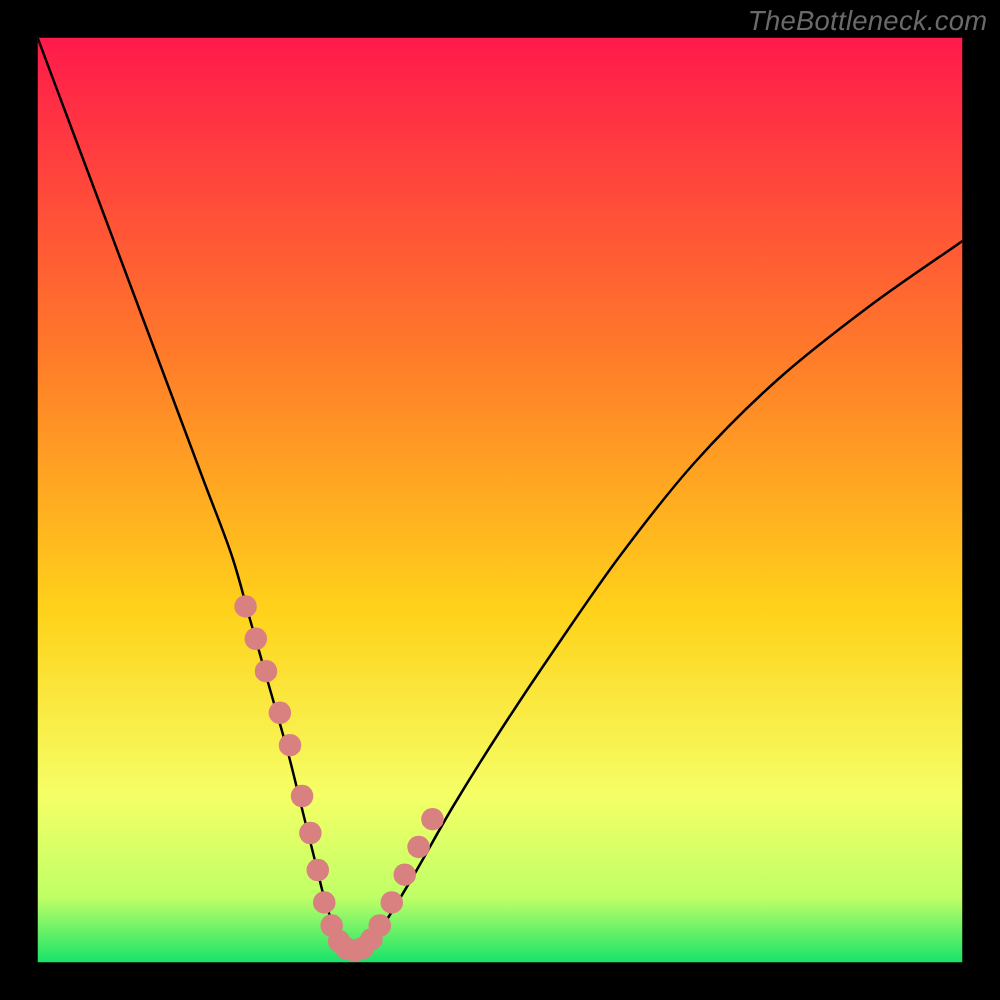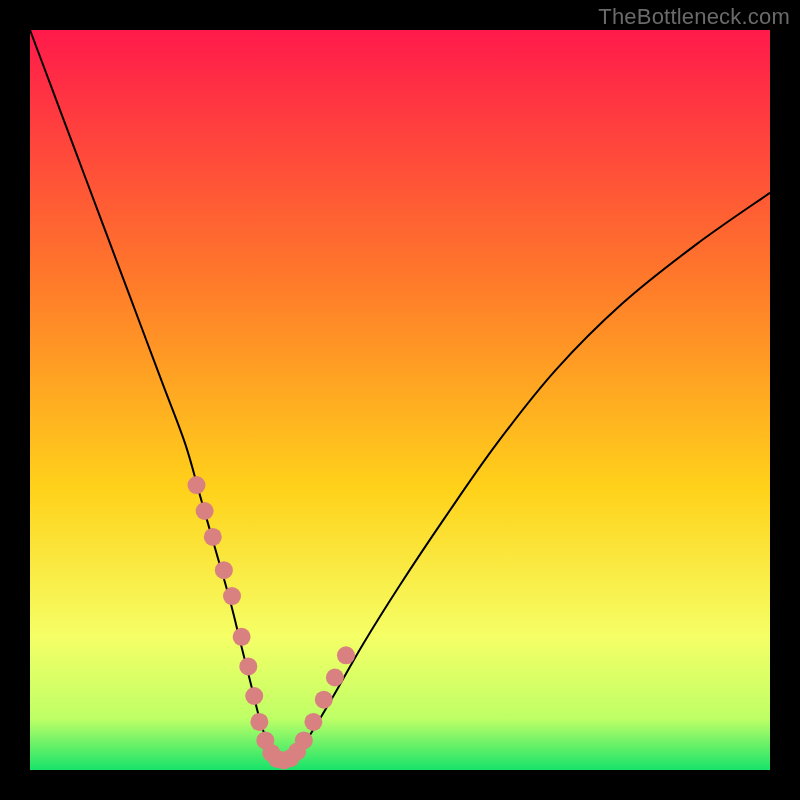--- a/index.html
+++ b/index.html
@@ -9,20 +9,21 @@
     height: 800px;
     background: #000;
     overflow: hidden;
     font-family: Arial, Helvetica, sans-serif;
   }
   .stage {
     position: relative;
     width: 800px;
     height: 800px;
     background: #000;
+    font-style: italic;
   }
   .watermark {
     position: absolute;
     top: 4px;
     right: 10px;
     color: #6a6a6a;
     font-size: 22px;
     font-weight: 400;
     letter-spacing: 0.2px;
     z-index: 50;

